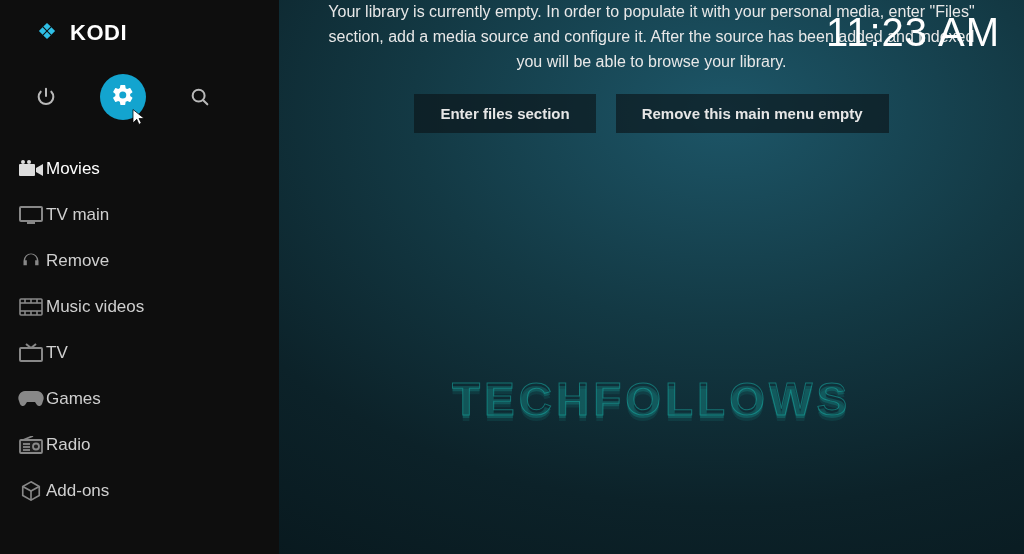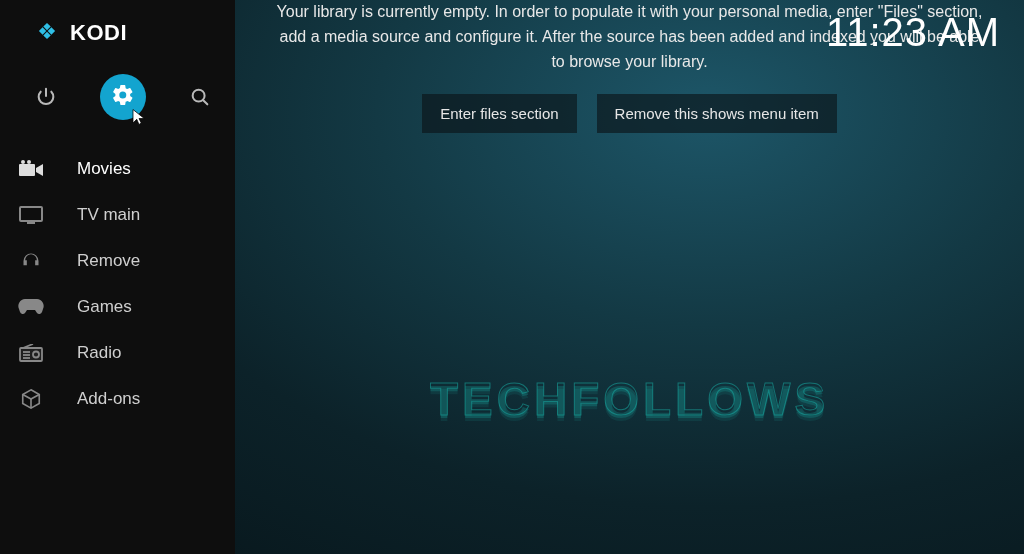--- a/index.html
+++ b/index.html
@@ -1,47 +1,47 @@
 <!DOCTYPE html>
 <html><head>
 <meta charset="utf-8">
 <style>
   * { margin: 0; padding: 0; box-sizing: border-box; }
   html, body { width: 1024px; height: 554px; overflow: hidden; font-family: Arial, Helvetica, sans-serif; }
   body { display: flex; background: #000; color: #fff; }
 
   
-  .sidebar { width: 235px; height: 100%; background: #0e0e0e; display: flex; flex-direction: column; }
+  .sidebar { width: 279px; height: 100%; background: #0e0e0e; display: flex; flex-direction: column; }
   .brand { display: flex; align-items: center; gap: 10px; padding: 18px 20px 8px 34px; }
   .brand-text { font-size: 22px; font-weight: 700; letter-spacing: 0.5px; }
 
   .top-icons { display: flex; align-items: center; gap: 40px; padding: 18px 0 20px 32px; }
   .icon-btn { width: 28px; height: 28px; display: flex; align-items: center; justify-content: center; color: #b9b9b9; cursor: pointer; }
   .icon-circle { width: 46px; height: 46px; border-radius: 50%; background: #13a4cf; display: flex; align-items: center; justify-content: center; position: relative; cursor: pointer; }
   .cursor {
     position: absolute; bottom: -6px; right: -2px; width: 18px; height: 18px;
   }
 
   .nav { display: flex; flex-direction: column; margin-top: 6px; }
-  .nav-item { display: flex; align-items: center; gap: 33px; padding: 13px 0 13px 18px; color: #cfcfcf; cursor: pointer; }
+  .nav-item { display: flex; align-items: center; gap: 2px; padding: 13px 0 13px 18px; color: #cfcfcf; cursor: pointer; }
   .nav-icon { width: 26px; height: 20px; display: flex; align-items: center; justify-content: center; color: #888; }
   .nav-label { font-size: 17px; font-weight: 400; }
   .nav-item.active .nav-label { color: #fff; }
   .nav-item.active .nav-icon { color: #ddd; }
 
   
   .main { flex: 1; height: 100%; position: relative;
     background: radial-gradient(ellipse 120% 110% at 60% 20%, #1d5668 0%, #133944 35%, #0c2229 65%, #07151a 100%);
     display: flex; flex-direction: column;
   }
   .clock { position: absolute; top: 10px; right: 24px; font-size: 40px; font-weight: 400; letter-spacing: 1px; }
   .content { padding: 0 36px; text-align: center; }
   .message { font-size: 16px; line-height: 1.55; color: #e8e8e8; max-width: 720px; margin: 0 auto; }
   .actions { display: flex; justify-content: center; gap: 20px; margin-top: 20px; }
-  .btn { background: rgba(10,20,25,0.65); color: #e6e6e6; padding: 11px 18px; font-size: 15px; cursor: pointer; border: none; }
+  .btn { background: rgba(10,20,25,0.65); color: #e6e6e6; padding: 11px 26px; font-size: 15px; cursor: pointer; border: none; font-weight: bold; }
 
   .watermark {
     position: absolute; top: 372px; left: 50%; transform: translateX(-50%);
     font-size: 46px; font-weight: 800; letter-spacing: 4px;
     color: transparent;
     -webkit-text-stroke: 1px rgba(23,170,163,0.55);
     text-shadow: 0 3px 0 rgba(23,170,163,0.25), 0 6px 0 rgba(23,170,163,0.12);
     pointer-events: none;
     font-family: "Arial Black", Arial, sans-serif;
     white-space: nowrap;
@@ -116,20 +116,46 @@
     <div class="nav-item">
       <span class="nav-icon">
         <svg width="22" height="20" viewBox="0 0 24 24" fill="currentColor">
             <path d="M12 3a9 9 0 0 0-9 9v5h4v-6H5a7 7 0 0 1 14 0h-2v6h4v-5a9 9 0 0 0-9-9z"></path>
           </svg>
       </span>
       <span class="nav-label">Remove</span>
     </div>
     <div class="nav-item">
       <span class="nav-icon">
+        <svg width="24" height="18" viewBox="0 0 24 18" fill="none" stroke="currentColor" stroke-width="1.6">
+            <rect x="1" y="1" width="22" height="16" rx="1"></rect>
+            <line x1="1" y1="5" x2="23" y2="5"></line>
+            <line x1="1" y1="13" x2="23" y2="13"></line>
+            <line x1="6" y1="1" x2="6" y2="5"></line>
+            <line x1="12" y1="1" x2="12" y2="5"></line>
+            <line x1="18" y1="1" x2="18" y2="5"></line>
+            <line x1="6" y1="13" x2="6" y2="17"></line>
+            <line x1="12" y1="13" x2="12" y2="17"></line>
+            <line x1="18" y1="13" x2="18" y2="17"></line>
+          </svg>
+      </span>
+      <span class="nav-label">Music videos</span>
+    </div>
+    <div class="nav-item">
+      <span class="nav-icon">
+        <svg width="24" height="20" viewBox="0 0 24 20" fill="none" stroke="currentColor" stroke-width="2">
+            <rect x="1" y="5" width="22" height="13" rx="1"></rect>
+            <line x1="7" y1="1" x2="12" y2="5"></line>
+            <line x1="17" y1="1" x2="12" y2="5"></line>
+          </svg>
+      </span>
+      <span class="nav-label">TV</span>
+    </div>
+    <div class="nav-item">
+      <span class="nav-icon">
         <svg width="26" height="16" viewBox="0 0 26 16" fill="currentColor">
             <path d="M7 0h12a7 7 0 0 1 6 10l-1 3a3 3 0 0 1-5 1l-2-3h-8l-2 3a3 3 0 0 1-5-1l-1-3A7 7 0 0 1 7 0z"></path>
           </svg>
       </span>
       <span class="nav-label">Games</span>
     </div>
     <div class="nav-item">
       <span class="nav-icon">
         <svg width="24" height="18" viewBox="0 0 24 18" fill="none" stroke="currentColor" stroke-width="1.8">
             <rect x="1" y="4" width="22" height="13" rx="1" fill="currentColor" fill-opacity="0.15"></rect>
@@ -155,18 +181,18 @@
   </nav>
 </div>
 
 <div class="main">
   <div class="clock">11:23 AM</div>
 
   <div class="content">
     <p class="message">Your library is currently empty. In order to populate it with your personal media, enter "Files" section, add a media source and configure it. After the source has been added and indexed you will be able to browse your library.</p>
     <div class="actions">
       <button class="btn">Enter files section</button>
-      <button class="btn">Remove this shows menu item</button>
+      <button class="btn">Remove this main menu empty</button>
     </div>
   </div>
 
   <div class="watermark">TECHFOLLOWS</div>
 </div>
 
 </body></html>

